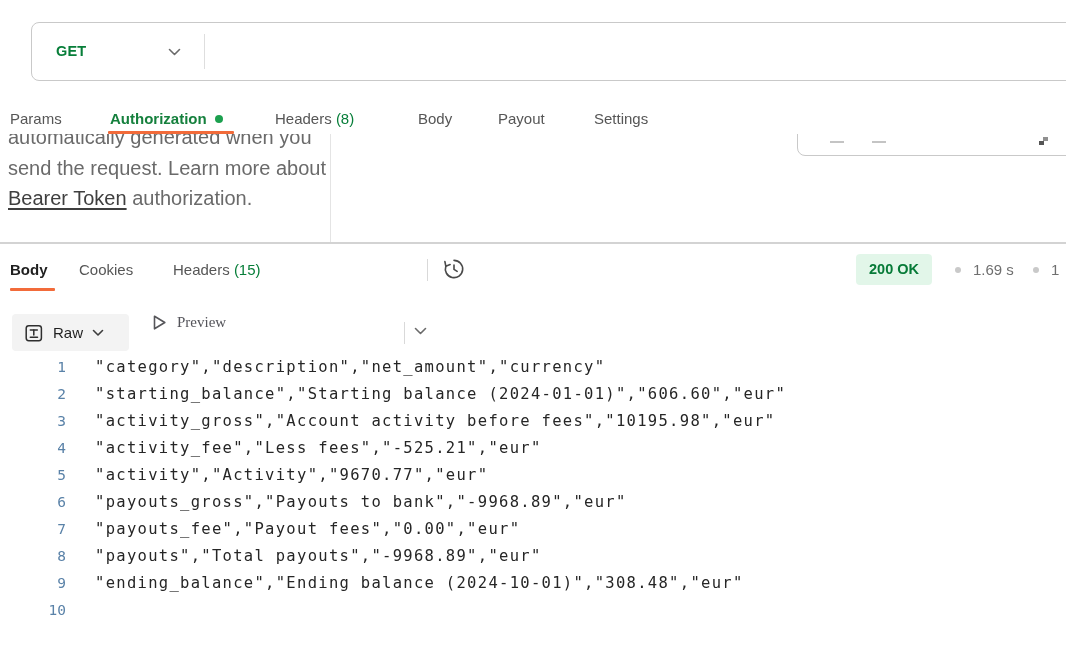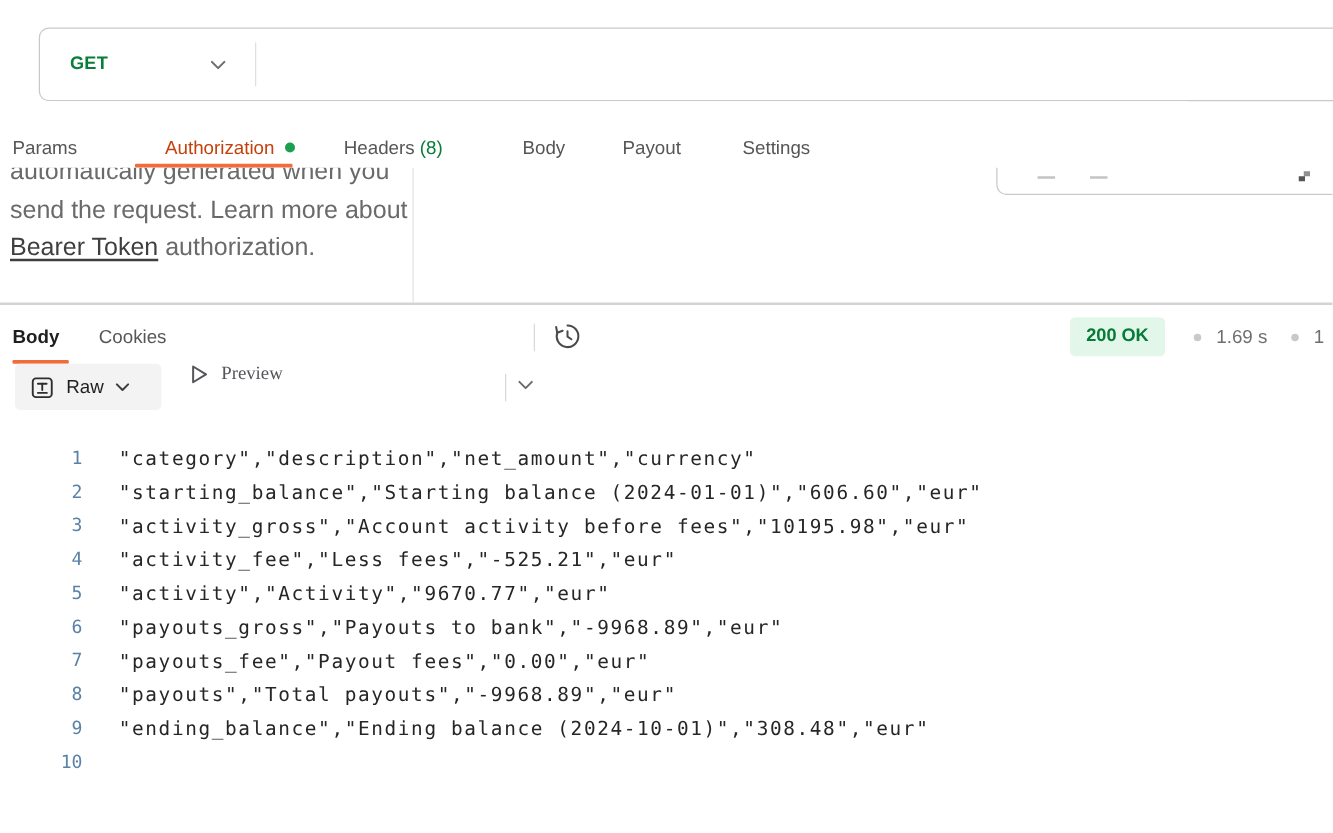--- a/index.html
+++ b/index.html
@@ -14,21 +14,21 @@
   .method-chevron { position:absolute; left:136px; top:25px; }
   .url-divider { position:absolute; left:172px; top:11px; width:1px; height:35px; background:#dedede; }
   .url-text { position:absolute; left:196px; top:0; line-height:57px; font-size:14.5px;
     color:#212121; white-space:nowrap; cursor:text; }
 
   
   .req-tabs-bar { position:absolute; left:0; top:81px; width:950px; height:53px;
     background:#fff; z-index:2; }
   .req-tab { position:absolute; bottom:7px; font-size:15px; color:#565656;
     white-space:nowrap; cursor:pointer; }
-  .req-tab.active { color:#c2410c; font-weight:400;margin-left:22px; }
+  .req-tab.active { color:#15803d; font-weight:700; }
   .tab-count { color:#077E39; }
   .auth-dot { display:inline-block; width:8px; height:8px; border-radius:50%;
     background:#1CA04F; margin-left:8px; vertical-align:1px; }
   .req-indicator { position:absolute; left:108px; top:131px; width:126px; height:3px;
     background:#F26B3A; z-index:3; border-radius:1px; }
 
   
   .content-clip { position:absolute; left:0; top:134px; width:1066px; height:108px;
     overflow:hidden; z-index:1; }
   .help-line { position:absolute; left:8px; font-size:20px; line-height:24px; color:#6A6A6A;
@@ -55,21 +55,21 @@
   .resp-vdivider { position:absolute; left:427px; top:9px; width:1px; height:22px; background:#d9d9d9; }
   .history-btn { position:absolute; left:441px; top:6px; width:28px; height:28px; cursor:pointer; }
 
   .status-pill { position:absolute; left:856px; top:4px; height:31px; line-height:31px;
     padding:0 13px; border-radius:4px; background:#E2F6E9; color:#067A37;
     font-size:14.5px; font-weight:600; }
   .sep-dot { position:absolute; top:17px; width:6px; height:6px; border-radius:50%; background:#c9c9c9; }
   .status-meta { position:absolute; top:4px; line-height:31px; font-size:15px; color:#6f6f6f; }
 
   
-  .toolbar { position:absolute; left:0; top:290px; width:866px; height:40px; }
+  .toolbar { position:absolute; left:0; top:313px; width:866px; height:40px; }
   .raw-btn { position:absolute; left:12px; top:1px; width:117px; height:37px;
     background:#f3f3f3; border-radius:4px; display:flex; align-items:center;
     gap:9px; padding-left:12px; cursor:pointer; }
   .raw-label { font-size:15px; color:#1f1f1f; }
   .tool-btn { position:absolute; top:1px; height:37px; display:flex; align-items:flex-start;
     gap:10px; cursor:pointer;font-family:Liberation Serif, serif; }
   .tool-label { font-size:15px; color:#54545a; }
   .tool-vdivider { position:absolute; left:404px; top:9px; width:1px; height:22px; background:#d9d9d9; }
   .views-chevron { position:absolute; left:414px; top:14px; cursor:pointer; }
 
@@ -118,20 +118,21 @@
         <span style="left:4px;top:0;width:5px;height:4px;opacity:.65"></span>
       </span>
   </div>
 </div>
 
 <div class="section-divider"></div>
 
 <div class="resp-bar">
   <span class="resp-tab active" style="left:10px"><span>Body</span></span>
   <span class="resp-tab" style="left:79px"><span>Cookies</span></span>
+  <span class="resp-tab" style="left:173px"><span>Headers</span> <span class="tab-count">(15)</span></span>
   <span class="resp-vdivider"></span>
   <span class="history-btn">
     <svg width="26" height="26" viewBox="0 0 24 24" fill="none" stroke="#4a4a4a" stroke-width="1.5" stroke-linecap="round" stroke-linejoin="round">
       <path d="M12 4 a 8 8 0 1 1 -7.55 5.4"></path>
       <polyline points="3.6,5.2 4.45,9.4 8.4,7.9"></polyline>
       <polyline points="12,8.3 12,12.3 14.9,14.2"></polyline>
     </svg>
   </span>
   <span class="status-pill">200 OK</span>
   <span class="sep-dot" style="left:955px"></span>

